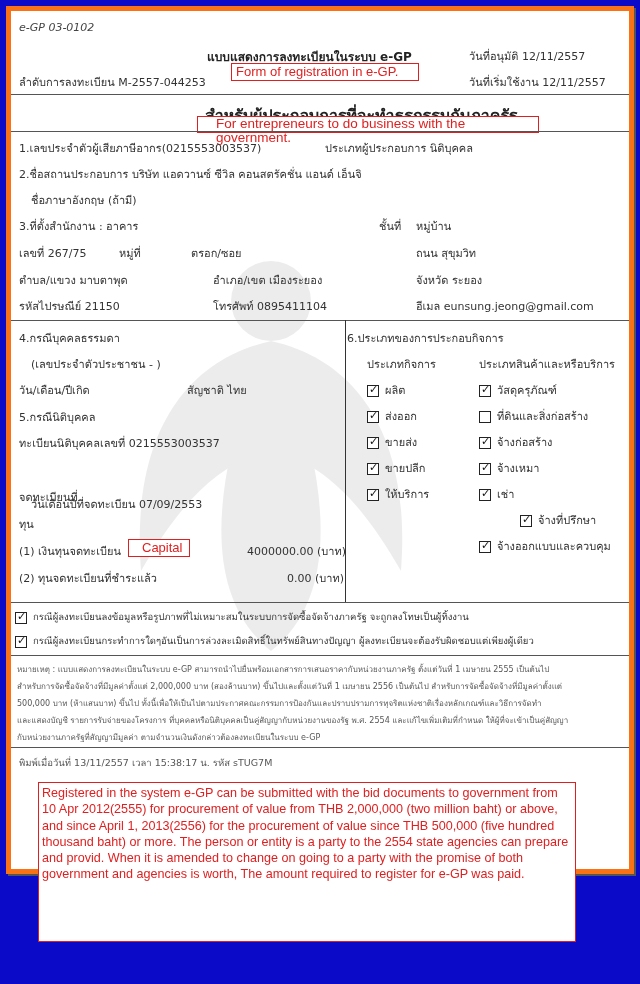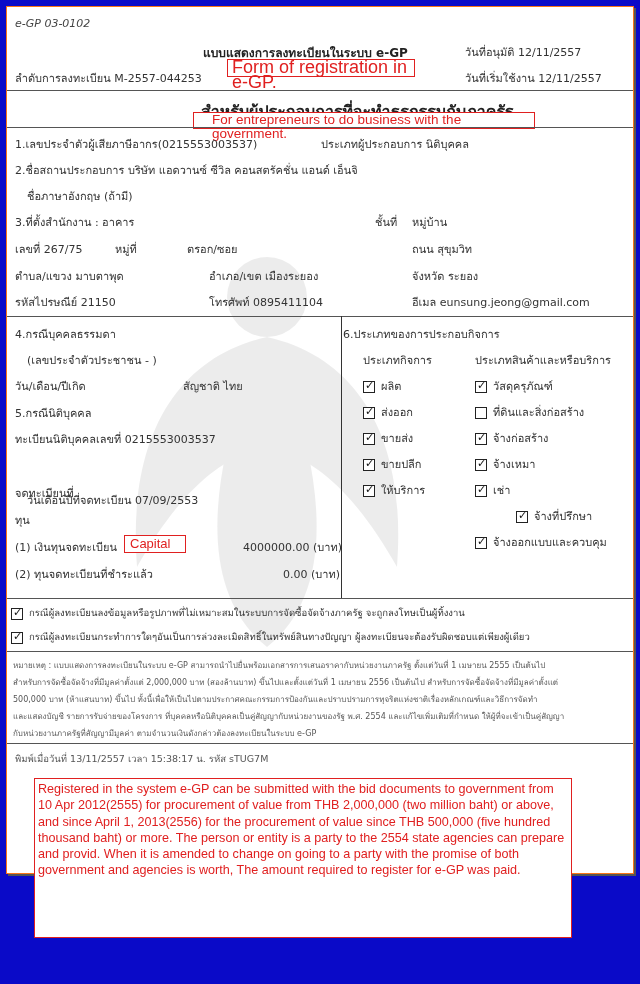--- a/index.html
+++ b/index.html
@@ -1,20 +1,20 @@
 <!DOCTYPE html>
 <html><head>
 <meta charset="utf-8">
 <style>
   * { box-sizing: border-box; margin: 0; padding: 0; }
   html, body { width: 640px; height: 984px; background: #0a0ac8; overflow: hidden; }
   body { font-family: "DejaVu Sans", "Liberation Sans", sans-serif; color: #333; }
   .page {
     position: absolute; left: 6px; top: 6px; width: 628px; height: 868px;
-    background: #fff; border: 1px solid #f97316; box-shadow: 2px 2px 0 #555;
+    background: #fff; border: 5px solid #f97316; box-shadow: 2px 2px 0 #555;
   }
   .abs { position: absolute; white-space: nowrap; }
   .t11 { font-size: 11px; }
   .t8 { font-size: 8px; color: #555; }
   .hr { position: absolute; left: 0; right: 0; height: 0; border-top: 1.5px solid #555; }
   .vr { position: absolute; width: 0; border-left: 1.5px solid #333; }
   .redbox {
     position: absolute; border: 1.5px solid #e02020; color: #e02020;
     font-family: "Liberation Sans", sans-serif; background: #fff;
   }
@@ -36,21 +36,21 @@
 <div class="page">
 
   <svg class="watermark" viewBox="0 0 300 420">
     <ellipse cx="150" cy="60" rx="40" ry="40" fill="#000"></ellipse>
     <path d="M150 100 C 60 120, 10 200, 20 330 C 60 260, 100 220, 150 210 C 200 220, 240 260, 280 330 C 290 200, 240 120, 150 100 Z" fill="#000"></path>
     <path d="M110 210 C 90 300, 100 370, 150 410 C 200 370, 210 300, 190 210 Z" fill="#000"></path>
   </svg>
 
   <div class="abs t11" style="left:8px;top:10px;font-style:italic;color:#444;">e-GP 03-0102</div>
   <div class="abs" style="left:196px;top:36px;font-size:12px;font-weight:bold;color:#222;">แบบแสดงการลงทะเบียนในระบบ e-GP</div>
-  <div class="redbox" style="left:220px;top:52px;width:188px;height:18px;font-size:18px;padding-left:4px;line-height:15px;">Form of registration in e-GP.</div>
+  <div class="redbox" style="left:220px;top:52px;width:188px;height:18px;font-size:13px;padding-left:4px;line-height:15px;">Form of registration in e-GP.</div>
   <div class="abs t11" style="left:8px;top:62px;">ลำดับการลงทะเบียน M-2557-044253</div>
   <div class="abs t11" style="left:458px;top:36px;">วันที่อนุมัติ 12/11/2557</div>
   <div class="abs t11" style="left:458px;top:62px;">วันที่เริ่มใช้งาน 12/11/2557</div>
 
   <div class="hr" style="top:83px;"></div>
 
   <div class="abs" style="left:194px;top:92px;font-size:16px;font-weight:bold;text-decoration:underline;color:#222;">สำหรับผู้ประกอบการที่จะทำธุรกรรมกับภาครัฐ</div>
   <div class="redbox" style="left:186px;top:105px;width:342px;height:17px;font-size:13.5px;padding-left:18px;line-height:14px;">For entrepreneurs to do business with the government.</div>
   <div class="hr" style="top:120px;"></div>
 
@@ -82,21 +82,21 @@
   <div class="abs t11" style="left:8px;top:318px;">4.กรณีบุคคลธรรมดา</div>
   <div class="abs t11" style="left:20px;top:344px;">(เลขประจำตัวประชาชน - )</div>
   <div class="abs t11" style="left:8px;top:370px;">วัน/เดือน/ปีเกิด</div>
   <div class="abs t11" style="left:176px;top:370px;">สัญชาติ ไทย</div>
   <div class="abs t11" style="left:8px;top:397px;">5.กรณีนิติบุคคล</div>
   <div class="abs t11" style="left:8px;top:423px;">ทะเบียนนิติบุคคลเลขที่ 0215553003537</div>
   <div class="abs t11" style="left:20px;top:450px;margin-top:34px;">วันเดือนปีที่จดทะเบียน 07/09/2553</div>
   <div class="abs t11" style="left:8px;top:477px;">จดทะเบียนที่</div>
   <div class="abs t11" style="left:8px;top:504px;">ทุน</div>
   <div class="abs t11" style="left:8px;top:531px;">(1) เงินทุนจดทะเบียน</div>
-  <div class="redbox" style="left:117px;top:528px;width:62px;height:18px;font-size:13px;padding-left:5px;line-height:15px;">Capital</div>
+  <div class="redbox" style="left:117px;top:528px;width:62px;height:18px;font-size:13px;padding-left:13px;line-height:15px;">Capital</div>
   <div class="abs t11" style="left:236px;top:531px;">4000000.00 (บาท)</div>
   <div class="abs t11" style="left:8px;top:558px;">(2) ทุนจดทะเบียนที่ชำระแล้ว</div>
   <div class="abs t11" style="left:276px;top:558px;">0.00 (บาท)</div>
 
   <div class="abs t11" style="left:336px;top:318px;">6.ประเภทของการประกอบกิจการ</div>
   <div class="abs t11" style="left:356px;top:344px;">ประเภทกิจการ</div>
   <div class="abs t11" style="left:468px;top:344px;">ประเภทสินค้าและหรือบริการ</div>
 
   <div id="biz-list">
       <div class="cbrow" style="left: 356px; top: 370px;"><span class="cb checked"></span><span>ผลิต</span></div>

